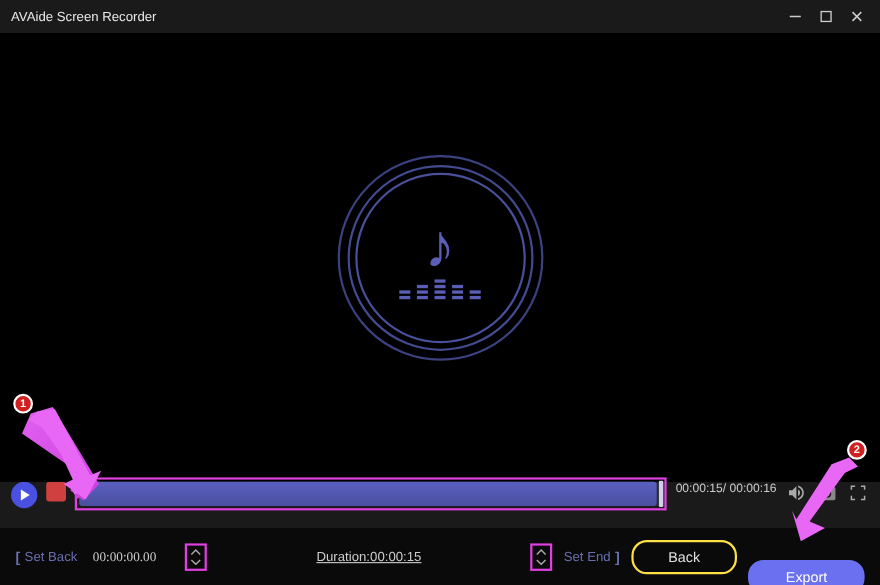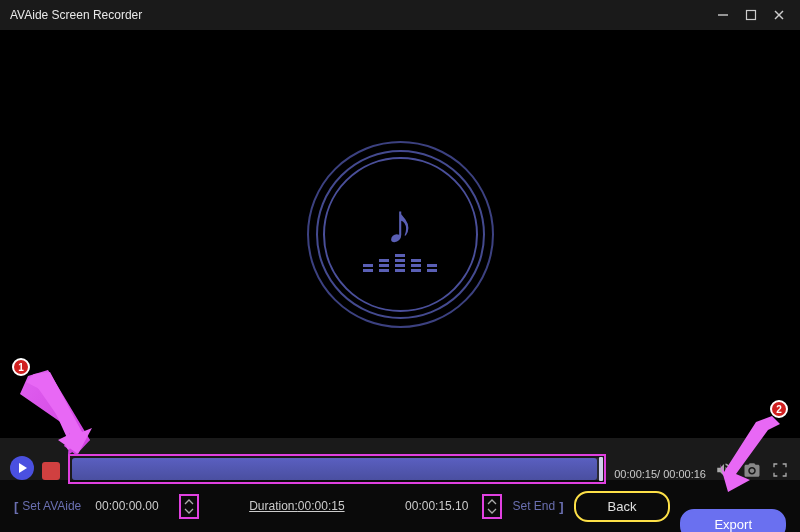--- a/index.html
+++ b/index.html
@@ -12,36 +12,36 @@
   .preview { height: 408px; background: #000; display: flex; align-items: center; justify-content: center; position: relative; }
   .music-logo { width: 155px; height: 155px; border-radius: 50%; border: 2px solid #4a4f9a; display: flex; flex-direction: column; align-items: center; justify-content: center; position: relative; }
   .music-logo::before { content: ''; position: absolute; inset: -9px; border: 2px solid #444a8f; border-radius: 50%; }
   .music-logo::after { content: ''; position: absolute; inset: -18px; border: 2px solid #3c4180; border-radius: 50%; }
   .note { font-size: 56px; color: #5a5fb5; margin-top: -6px; }
   .eq { display: flex; gap: 6px; align-items: flex-end; margin-top: -2px; }
   .eq span { width: 4px; background: #5a5fb5; display: block; }
   .eq .bar-grp { display: flex; flex-direction: column; gap: 2px; align-items: center; }
   .eq .seg { width: 10px; height: 3px; background: #5a5fb5; }
 
-  .player-row { height: 42px; background: #1a1a1a; display: flex; align-items: flex-end; padding: 0 10px; gap: 8px; }
+  .player-row { height: 42px; background: #1a1a1a; display: flex; align-items: flex-start; padding: 0 10px; gap: 8px; }
   .play-btn { width: 24px; height: 24px; border-radius: 50%; background: #4a50e0; display: flex; align-items: center; justify-content: center; cursor: pointer; }
   .play-triangle { width: 0; height: 0; border-left: 8px solid #fff; border-top: 5px solid transparent; border-bottom: 5px solid transparent; margin-left: 2px; }
   .stop-btn { width: 18px; height: 18px; background: #d04040; border-radius: 3px; cursor: pointer; }
   .seek-wrap { flex: 1; position: relative; height: 22px; display: flex; align-items: center; margin: 0 4px; }
   .seek-bg { position: absolute; inset: 0; background: #2a2a33; border-radius: 3px; height: 22px; }
   .seek-fill { position: absolute; left: 0; top: 0; bottom: 0; background: linear-gradient(to bottom, #5a5fc0, #4a4fa0); border-radius: 3px; width: 99%; }
   .seek-handle { position: absolute; right: -1px; top: -1px; bottom: -1px; width: 4px; background: #d0d0ea; border-radius: 1px; }
   .seek-highlight { position: absolute; inset: -4px -4px; border: 2px solid #e040e0; pointer-events: none; }
   .time-text { color: #ccc; font-size: 11px; white-space: nowrap; }
   .icon-btn { width: 20px; height: 20px; color: #aaa; display: flex; align-items: center; justify-content: center; cursor: pointer; }
 
   .controls-row { height: 52px; background: #0a0a0a; display: flex; align-items: center; padding: 0 14px; gap: 10px; }
   .bracket-btn { color: #6a6fb0; font-size: 12px; display: flex; align-items: center; gap: 4px; cursor: pointer; }
   .bracket-btn .br { color: #6a6fb0; font-weight: bold; font-size: 13px; }
-  .time-field { color: #ccc; font-size: 12px; padding: 4px 4px; background: transparent; border: none; outline: none; width: 78px; font-family: Liberation Sans, sans-serif; }
+  .time-field { color: #ccc; font-size: 12px; padding: 4px 4px; background: transparent; border: none; outline: none; width: 78px; font-family: Liberation Serif, serif; }
   .spinner { display: flex; flex-direction: column; gap: 1px; padding: 0 2px; }
   .spin-btn { width: 12px; height: 8px; display: flex; align-items: center; justify-content: center; cursor: pointer; }
   .spin-btn svg { display: block; }
   .spinner-highlight { border: 2px solid #e040e0; padding: 2px 2px; }
   .duration-label { color: #ccc; font-size: 12px; flex: 1; text-align: center; text-decoration: underline; }
   .pill-btn { border: 2px solid #fde047; border-radius: 14px; padding: 6px 32px; color: #e0e0e0; font-size: 13px; cursor: pointer; background: transparent; }
   .pill-btn.primary { background: #6a70f0; border-color: #6a70f0; color: #fff; margin-top: 36px; }
 
   .annot-badge { position: absolute; width: 18px; height: 18px; border-radius: 50%; background: #d02020; border: 2px solid #fff; color: #fff; font-size: 10px; font-weight: bold; display: flex; align-items: center; justify-content: center; z-index: 10; }
   .annot-arrow { position: absolute; z-index: 9; }
@@ -130,39 +130,38 @@
   <div class="icon-btn">
     <svg width="16" height="16" viewBox="0 0 24 24" fill="none" stroke="#aaa" stroke-width="2">
         <path d="M3 8V3h5M21 8V3h-5M3 16v5h5M21 16v5h-5"></path>
       </svg>
   </div>
 </div>
 
 <div class="controls-row">
   <div class="bracket-btn">
     <span class="br">[</span>
-      <span>Set AVAide</span>
+      <span>Set Back</span>
   </div>
   <input class="time-field" value="00:00:00.00" style="">
   <div class="spinner spinner-highlight">
     <div class="spin-btn">
         <svg width="10" height="6">
           <polyline points="1,5 5,1 9,5" stroke="#aaa" fill="none" stroke-width="1.3"></polyline>
         </svg>
       </div>
     <div class="spin-btn">
         <svg width="10" height="6">
           <polyline points="1,1 5,5 9,1" stroke="#aaa" fill="none" stroke-width="1.3"></polyline>
         </svg>
       </div>
   </div>
   <div class="duration-label">
     <span>Duration:</span><span>00:00:15</span>
   </div>
-  <input class="time-field" style="text-align: right;" value="00:00:15.10">
   <div class="spinner spinner-highlight">
     <div class="spin-btn">
         <svg width="10" height="6">
           <polyline points="1,5 5,1 9,5" stroke="#aaa" fill="none" stroke-width="1.3"></polyline>
         </svg>
       </div>
     <div class="spin-btn">
         <svg width="10" height="6">
           <polyline points="1,1 5,5 9,1" stroke="#aaa" fill="none" stroke-width="1.3"></polyline>
         </svg>

